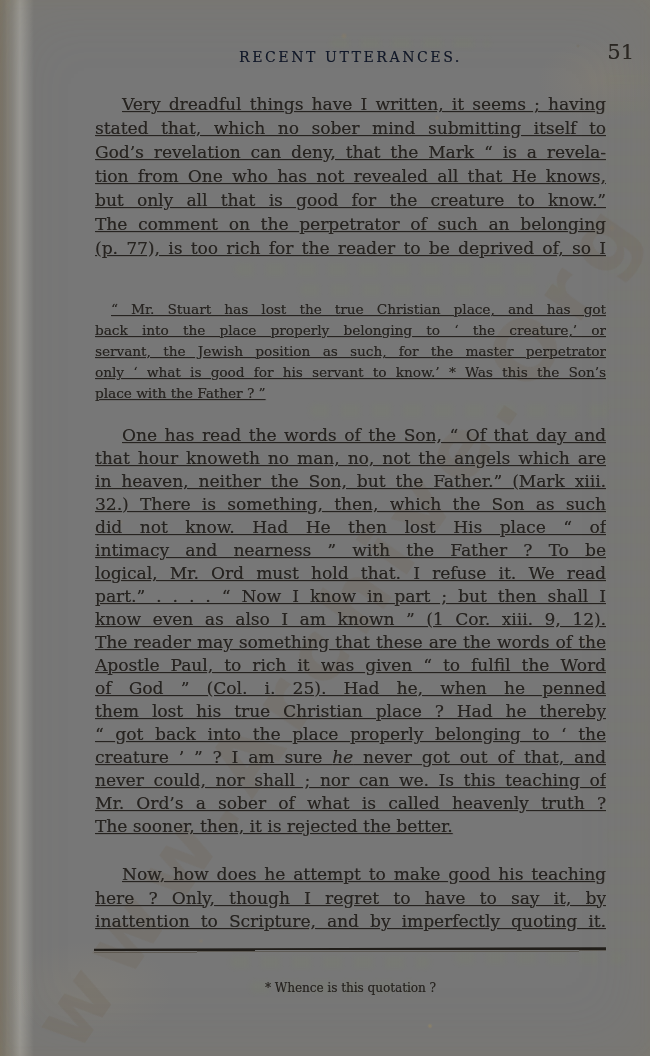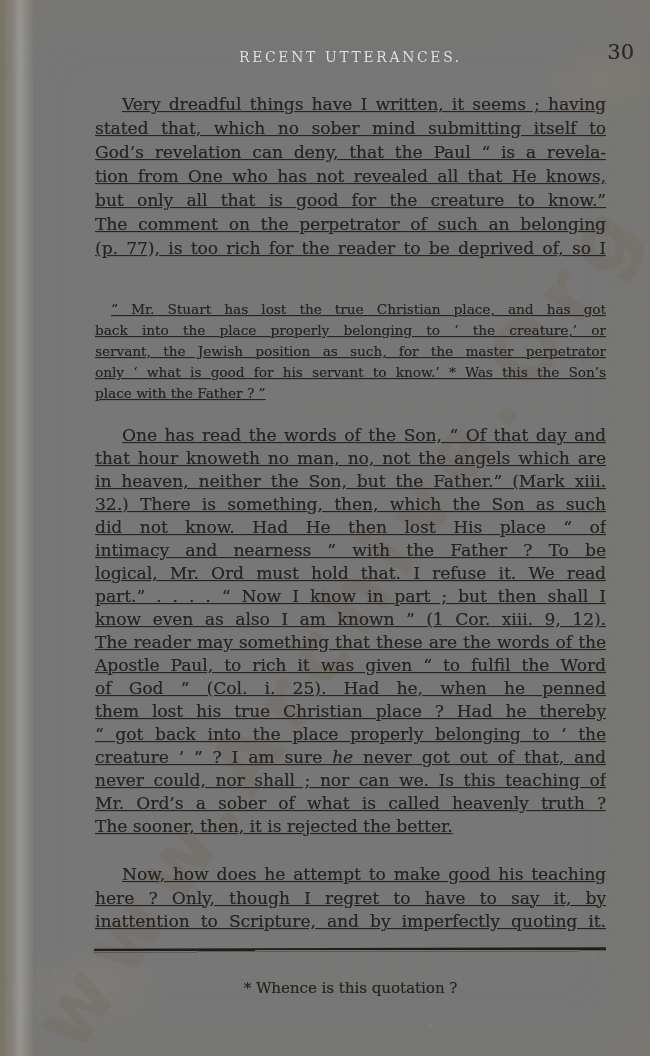--- a/index.html
+++ b/index.html
@@ -67,21 +67,21 @@
     color:rgba(112,104,90,.30);
     filter:blur(.6px);
     white-space:nowrap;
     user-select:none;
   }
   
   .running-header{
     position:absolute;left:95px;top:49px;width:511px;
     text-align:center;
     font-size:14px;letter-spacing:2.6px;
-    color:#e5e5e5;
+    color:#0f172a;
     text-shadow:.3px .3px .4px rgba(40,35,28,.45);
   }
   .page-num{
     position:absolute;top:40px;right:16px;
     font-size:21px;color:#262320;
     text-shadow:.3px .3px .4px rgba(40,35,28,.45);
   }
   
   .para{position:absolute;left:95px;width:511px;}
   .line{
@@ -100,21 +100,21 @@
   .line.last{text-align-last:left;}
   .line em{font-style:italic;}
   
   .footnote-rule{
     position:absolute;left:94px;top:948px;width:512px;height:5px;
     background:linear-gradient(180deg,#211e1a 0 45%, rgba(33,30,26,0) 45% 62%, rgba(70,63,51,.5) 62% 82%, rgba(70,63,51,0) 82%);
     transform:rotate(-.15deg);
   }
   .footnote{
     position:absolute;left:95px;top:977px;width:511px;
-    text-align:center;font-size:15px;line-height:22px;
+    text-align:center;font-size:12px;line-height:22px;
     text-shadow:.3px .3px .4px rgba(40,35,28,.5);
   }
 </style>
 </head>
 <body>
 
 <div class="page">
 
   <div class="edge-left"></div>
   <div class="stains"></div>
@@ -124,26 +124,26 @@
   <div class="smudge" style="left:300px;top:284px;width:265px;height:12px;"></div>
   <div class="smudge" style="left:310px;top:404px;width:300px;height:13px;"></div>
   <div class="smudge" style="left:330px;top:38px;width:160px;height:10px;"></div>
   <div class="smudge" style="left:230px;top:956px;width:200px;height:12px;"></div>
   <div class="smudge" style="left:455px;top:952px;width:170px;height:12px;"></div>
   <div class="smudge" style="left:250px;top:981px;width:165px;height:12px;"></div>
 
   <div class="watermark">www.Archive.Org</div>
 
   <div class="running-header">RECENT UTTERANCES.</div>
-  <div class="page-num">30</div>
+  <div class="page-num">51</div>
 
   <div class="para body p1" style="top:92px;">
       <div class="line indent">Very dreadful things have I written, it seems ; having</div>
       <div class="line">stated that, which no sober mind submitting itself to</div>
-      <div class="line">God’s revelation can deny, that the Paul “ is a revela-</div>
+      <div class="line">God’s revelation can deny, that the Mark “ is a revela-</div>
       <div class="line">tion from One who has not revealed all that He knows,</div>
       <div class="line">but only all that is good for the creature to know.”</div>
       <div class="line">The comment on the perpetrator of such an belonging</div>
       <div class="line">(p. 77), is too rich for the reader to be deprived of, so I</div>
     </div>
   <div class="para quote" style="top:299px;">
       <div class="line indent">“ Mr. Stuart has lost the true Christian place, and has got</div>
       <div class="line">back into the place properly belonging to ‘ the creature,’ or</div>
       <div class="line">servant, the Jewish position as such, for the master perpetrator</div>
       <div class="line">only ‘ what is good for his servant to know.’ *  Was this the Son’s</div>

